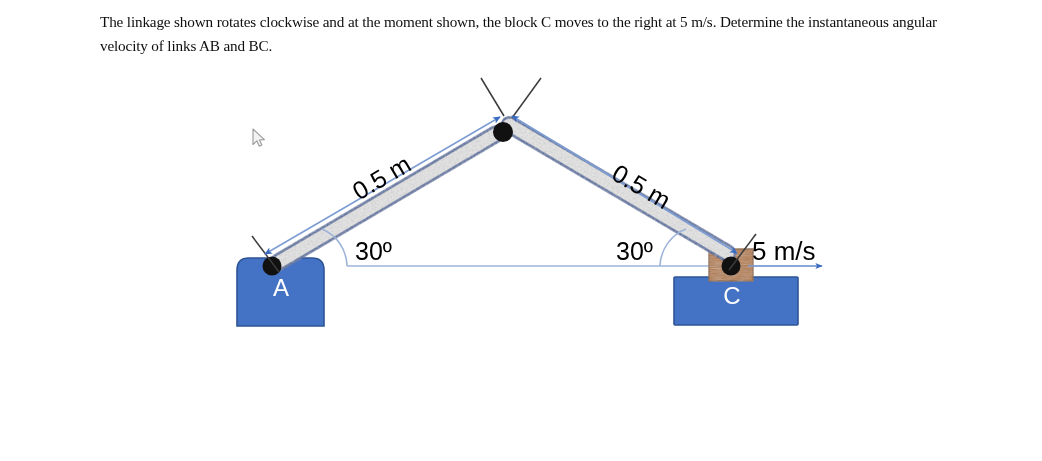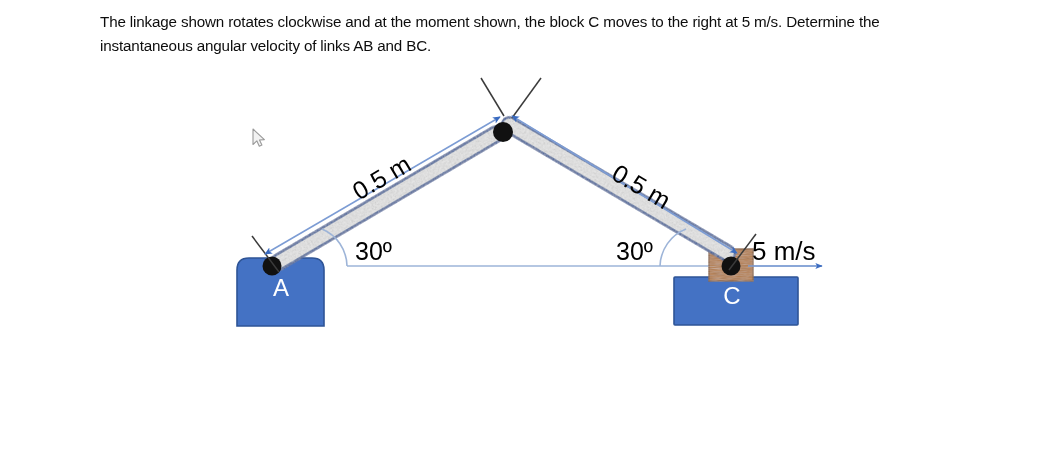--- a/index.html
+++ b/index.html
@@ -16,21 +16,21 @@
   }
 
   #problem-statement {
     position: absolute;
     left: 100px;
     top: 10px;
     width: 860px;
     font-size: 15.2px;
     line-height: 1.55;
     color: #0d0d0d;
-    font-family: Liberation Sans, sans-serif;
+    font-family: Liberation Serif, serif;
     letter-spacing: -0.15px;
   }
   #problem-statement p {
     margin: 0;
   }
 
   #figure-area {
     position: absolute;
     left: 0;
     top: 72px;

